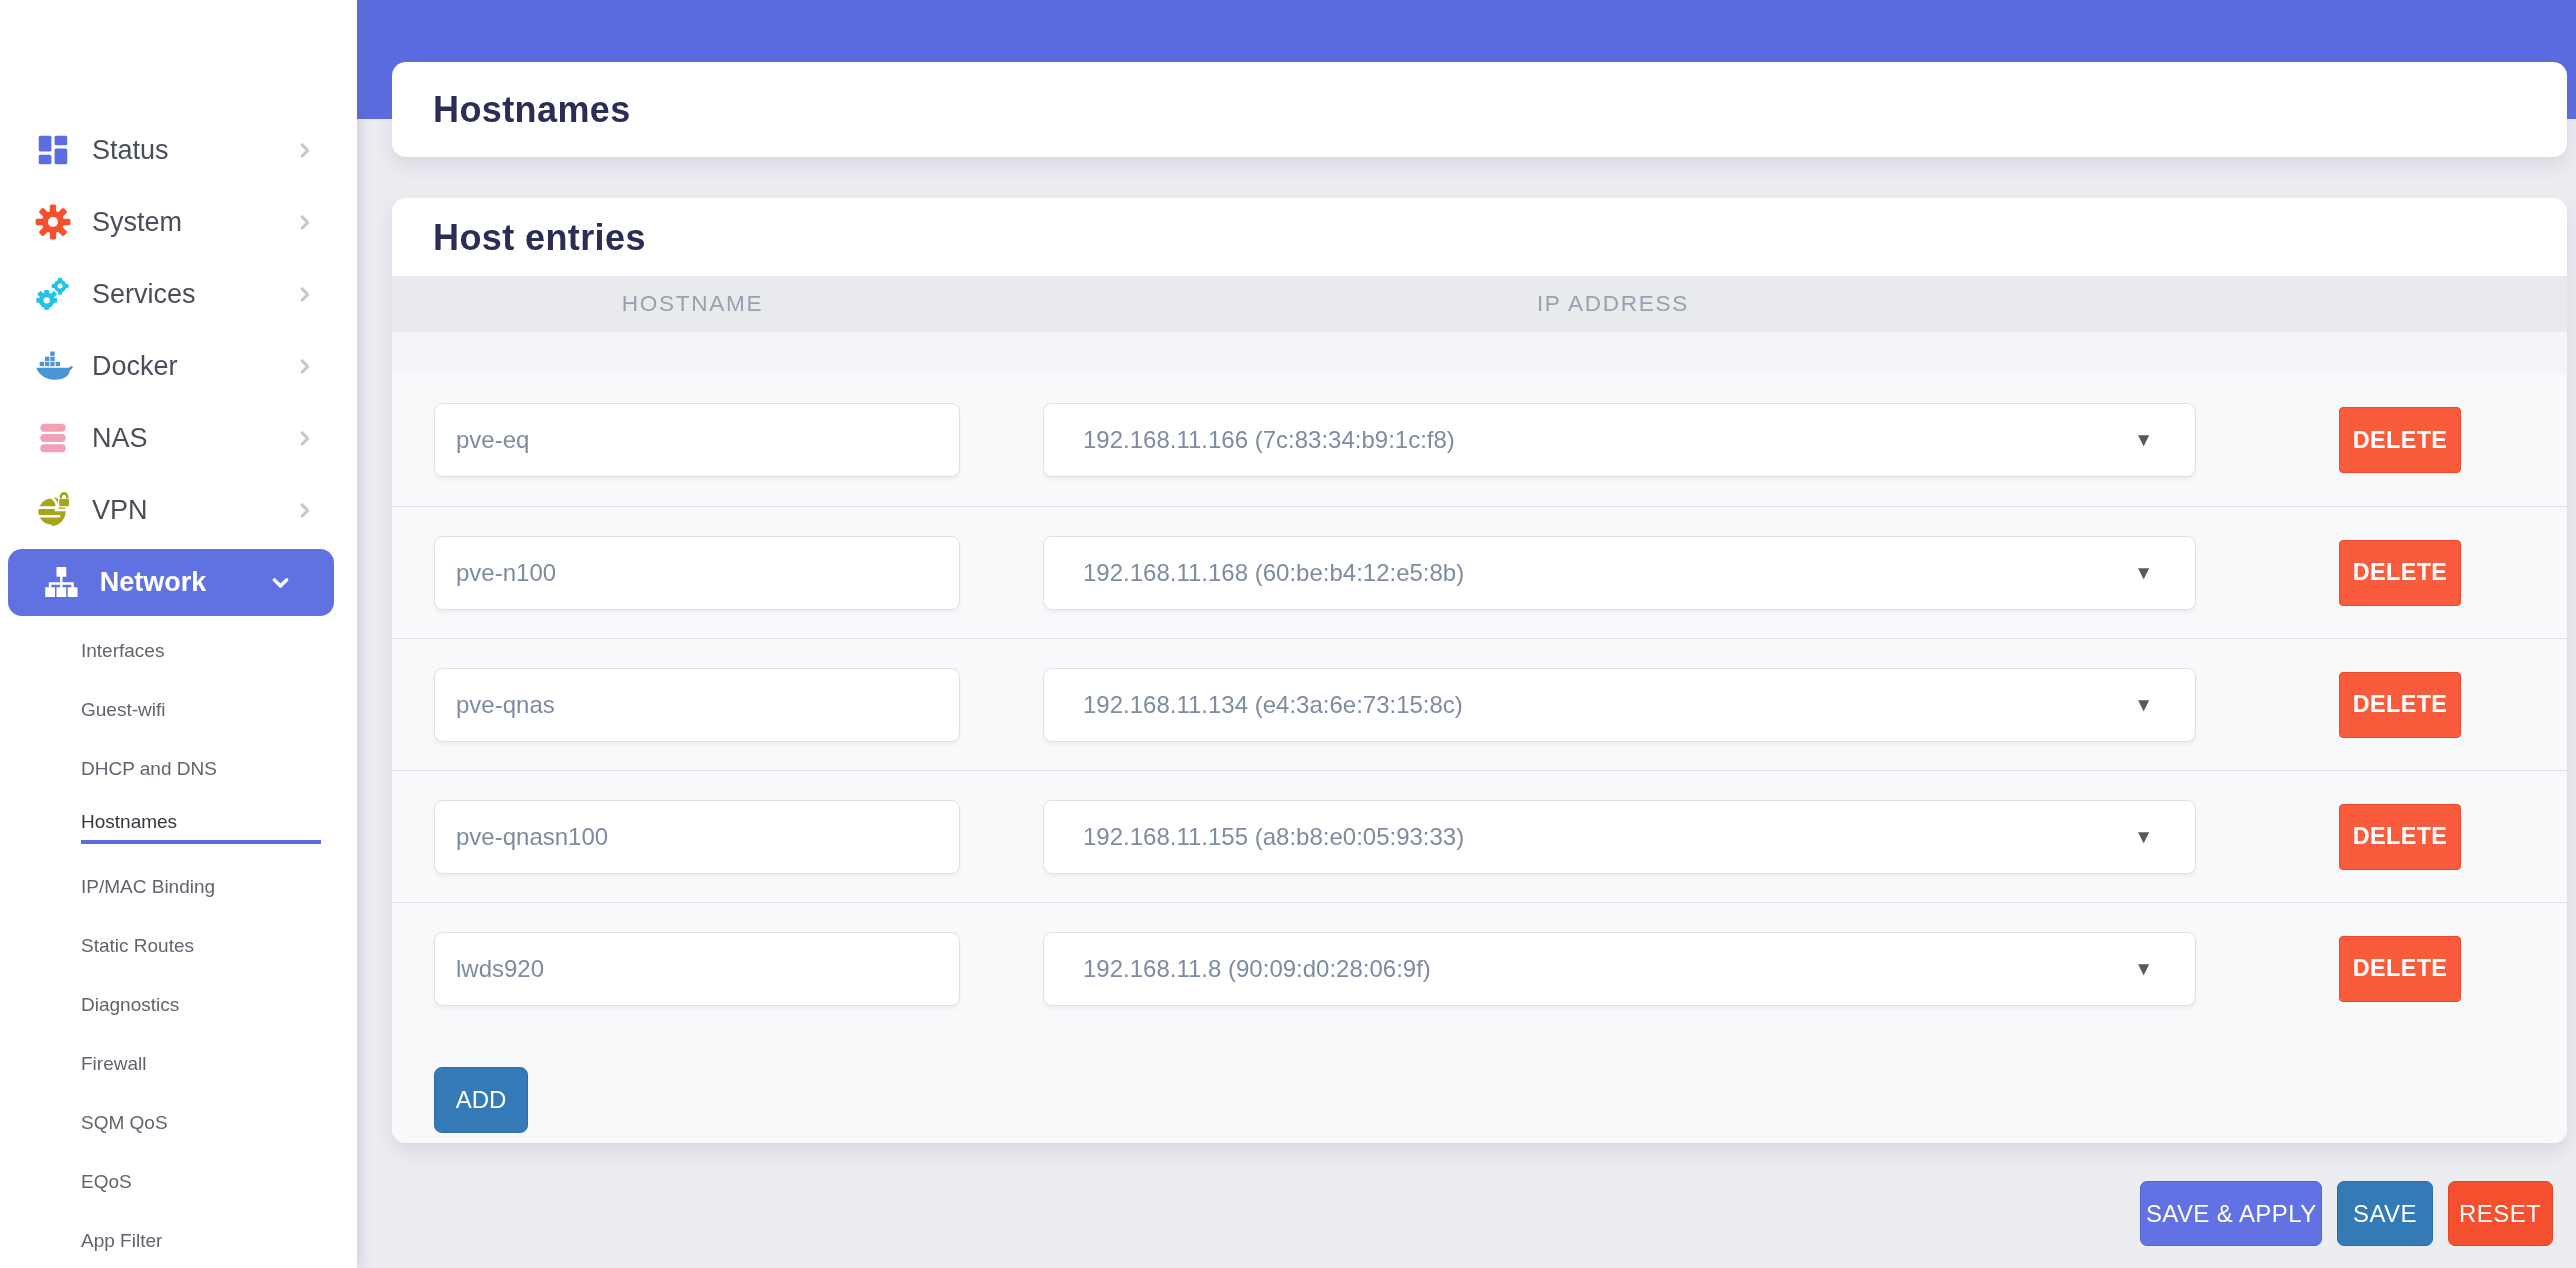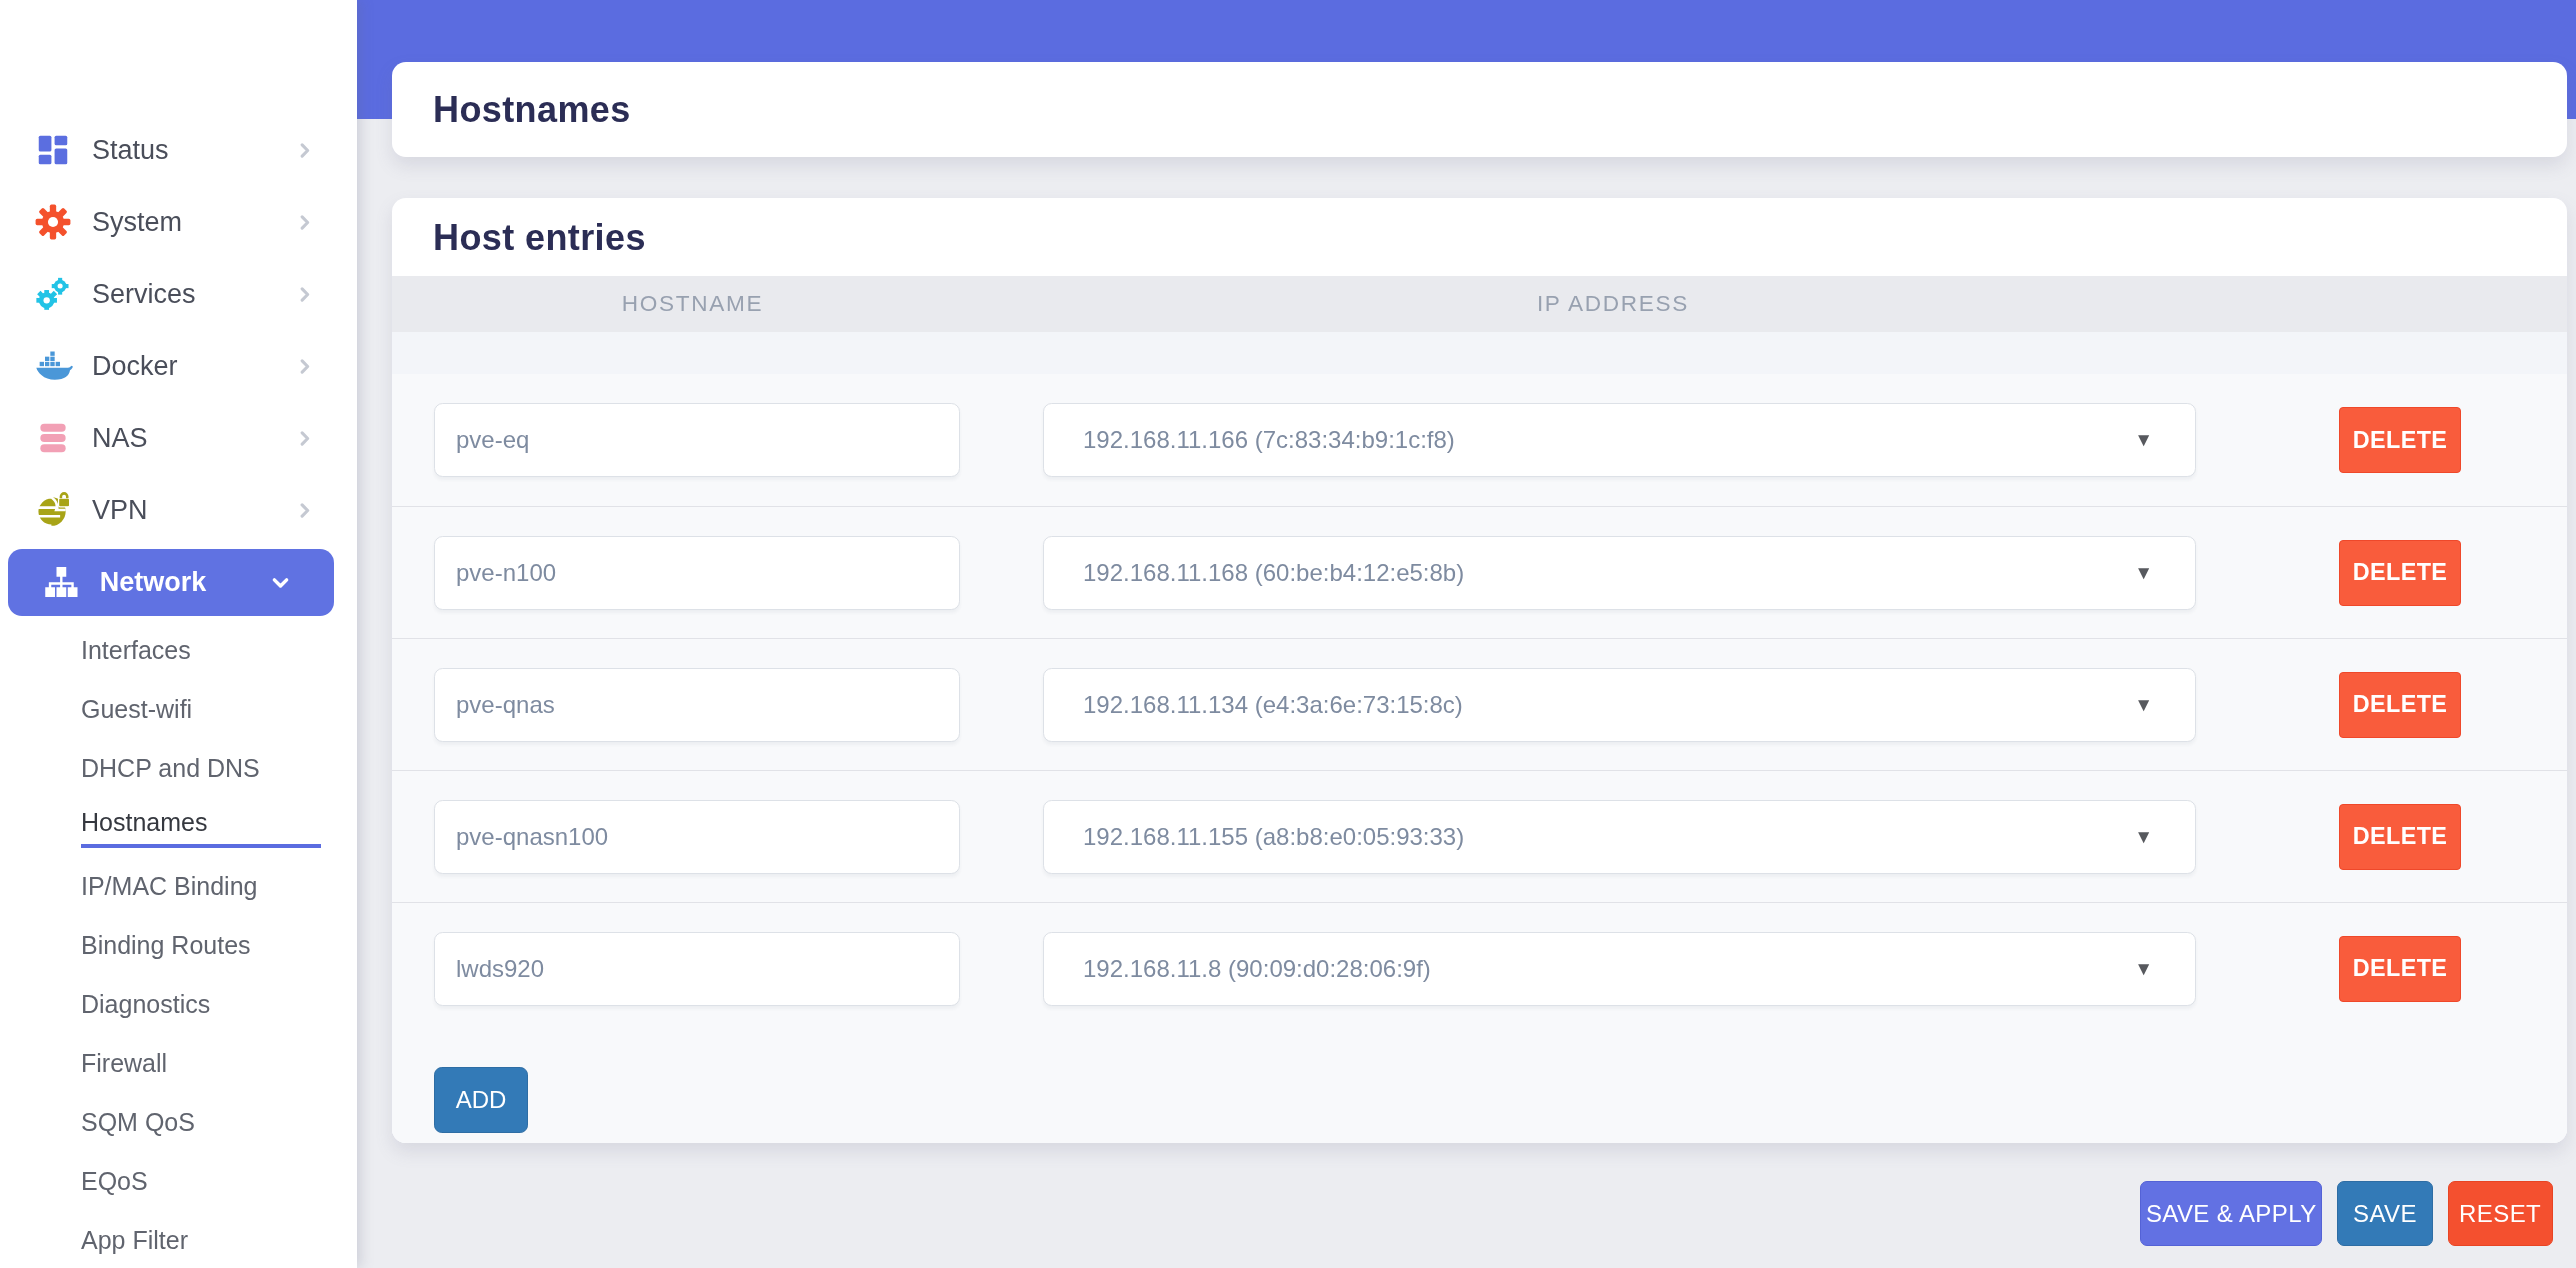--- a/index.html
+++ b/index.html
@@ -34,21 +34,21 @@
     background:#6072e2; border-radius:14px; margin:2.6px 22.6px 2.6px 7.8px;
     height:67px; 
   }
   .nav-item.active-pill .label { color:#ffffff; font-weight:600; }
 
   .subnav { position:absolute; top:621px; left:0; right:0; }
   .sub-item {
     height:59px; display:flex; align-items:center; padding-left:81px;
     cursor:pointer;
   }
-  .sub-item span { font-size:25px; color:#60646e; }
+  .sub-item span { font-size:19px; color:#60646e; }
   .sub-item.active span {
     color:#35383f; display:inline-block; width:240px;
     border-bottom:4.3px solid #5b6ce0; padding-bottom:7px;
   }
 
   
   .main { flex:1 1 auto; position:relative; height:1268px; }
   .topband { position:absolute; top:0; left:0; right:0; height:119px; background:#5b6ce0; }
 
   .card {
@@ -277,21 +277,21 @@
     <div class="sub-item">
         <span>DHCP and DNS</span>
       </div>
     <div class="sub-item active">
         <span>Hostnames</span>
       </div>
     <div class="sub-item">
         <span>IP/MAC Binding</span>
       </div>
     <div class="sub-item">
-        <span>Binding Routes</span>
+        <span>Static Routes</span>
       </div>
     <div class="sub-item">
         <span>Diagnostics</span>
       </div>
     <div class="sub-item">
         <span>Firewall</span>
       </div>
     <div class="sub-item">
         <span>SQM QoS</span>
       </div>

